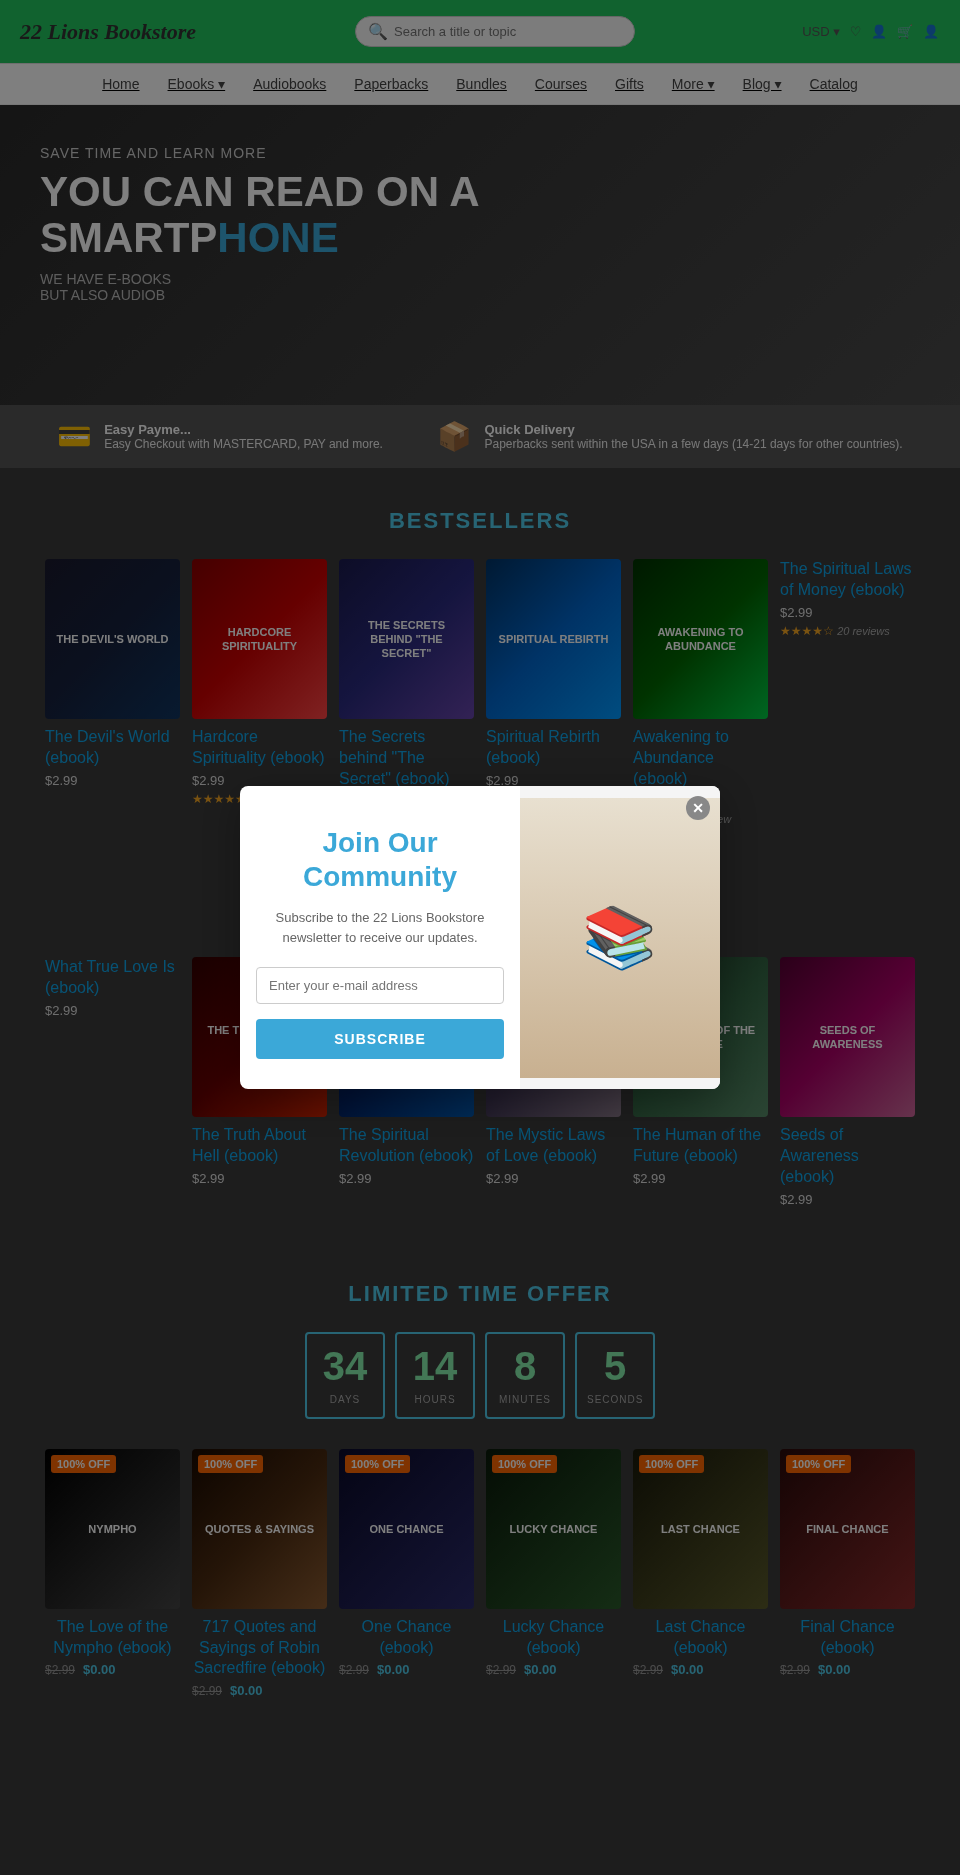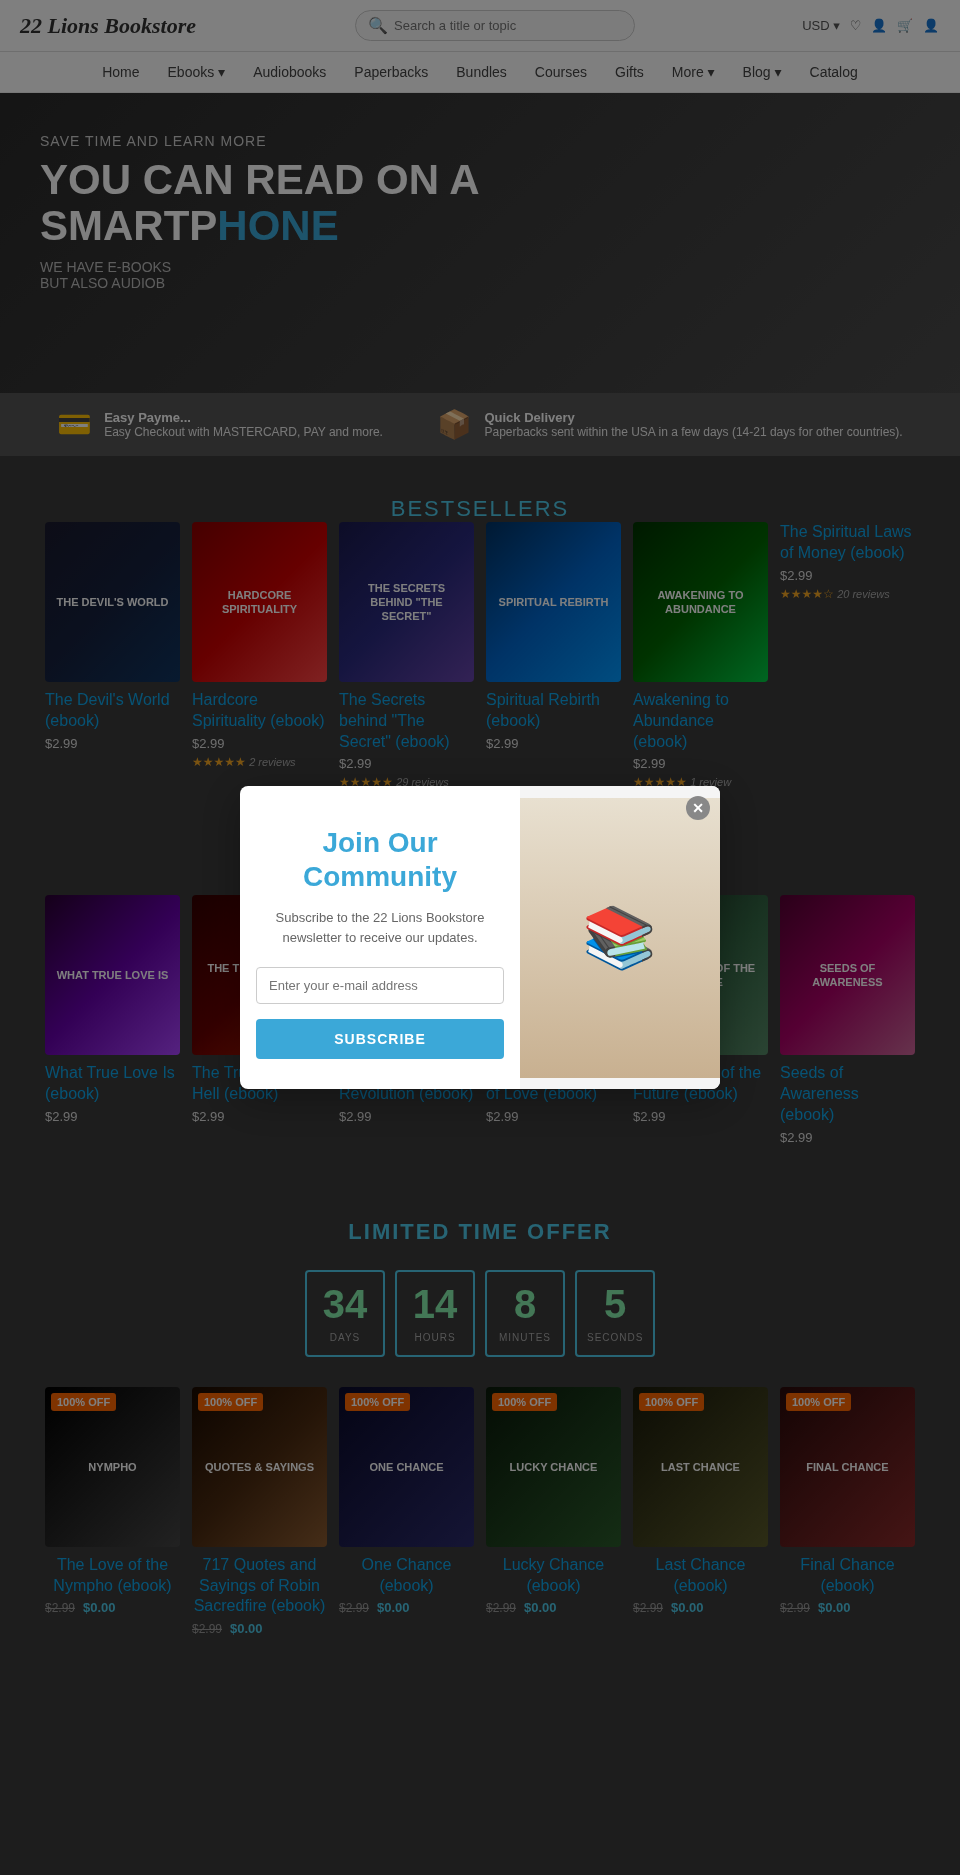--- a/index.html
+++ b/index.html
@@ -1,24 +1,24 @@
 <!DOCTYPE html>
 <html><head>
   <meta charset="utf-8">
   <style>
     * { box-sizing: border-box; margin: 0; padding: 0; }
     body { font-family: Arial, sans-serif; background: #3a3a3a; width: 960px; }
 
     
     .header {
-      background: #ffffff;
+      background: #22c55e;
       display: flex;
       align-items: center;
       justify-content: space-between;
-      padding: 10px 20px;
+      padding: 16px 20px;
       border-bottom: 1px solid #ddd;
     }
     .logo {
       font-family: Georgia, serif;
       font-size: 22px;
       color: #333;
       font-style: italic;
       font-weight: bold;
     }
     .search-bar {
@@ -50,20 +50,21 @@
 
     
     .nav {
       background: #fff;
       display: flex;
       align-items: flex-end;
       justify-content: center;
       gap: 28px;
       padding: 12px 0;
       border-bottom: 1px solid #eee;
+      text-decoration: underline;
     }
     .nav a {
       text-decoration: none;
       color: #444;
       font-size: 14px;
       display: flex;
       align-items: center;
       gap: 3px;
     }
 
@@ -193,23 +194,24 @@
     .feature-text strong { display: block; font-size: 13px; color: #fff; }
 
     
     .section {
       background: #3a3a3a;
       padding: 40px 30px;
     }
     .section-title {
       text-align: center;
       font-size: 22px;
-      font-weight: normal;
+      font-weight: bold;
       color: #4ec9e8;
       letter-spacing: 2px;
+      margin-bottom: 25px;
     }
 
     
     .books-grid {
       display: flex;
       gap: 12px;
       flex-wrap: nowrap;
       justify-content: center;
     }
     .book-card {
@@ -457,23 +459,20 @@
     <div class="book-price">$2.99</div>
     <div class="stars">★★★★☆ <span class="review-count">20 reviews</span></div>
   </div>
     </div>
 </div>
 
 <div class="section">
   <div class="section-title">NEW RELEASES IN E-BOOKS</div>
   <div class="books-grid" id="new-releases-grid">
       <div class="book-card">
-    <div class="book-cover cover-true-love">
-      <div class="book-cover-inner">WHAT TRUE LOVE IS</div>
-    </div>
     <div class="book-title">What True Love Is (ebook)</div>
     <div class="book-price">$2.99</div>
   </div>
       <div class="book-card">
     <div class="book-cover cover-hell">
       <div class="book-cover-inner">THE TRUTH ABOUT HELL</div>
     </div>
     <div class="book-title">The Truth About Hell (ebook)</div>
     <div class="book-price">$2.99</div>
   </div>

